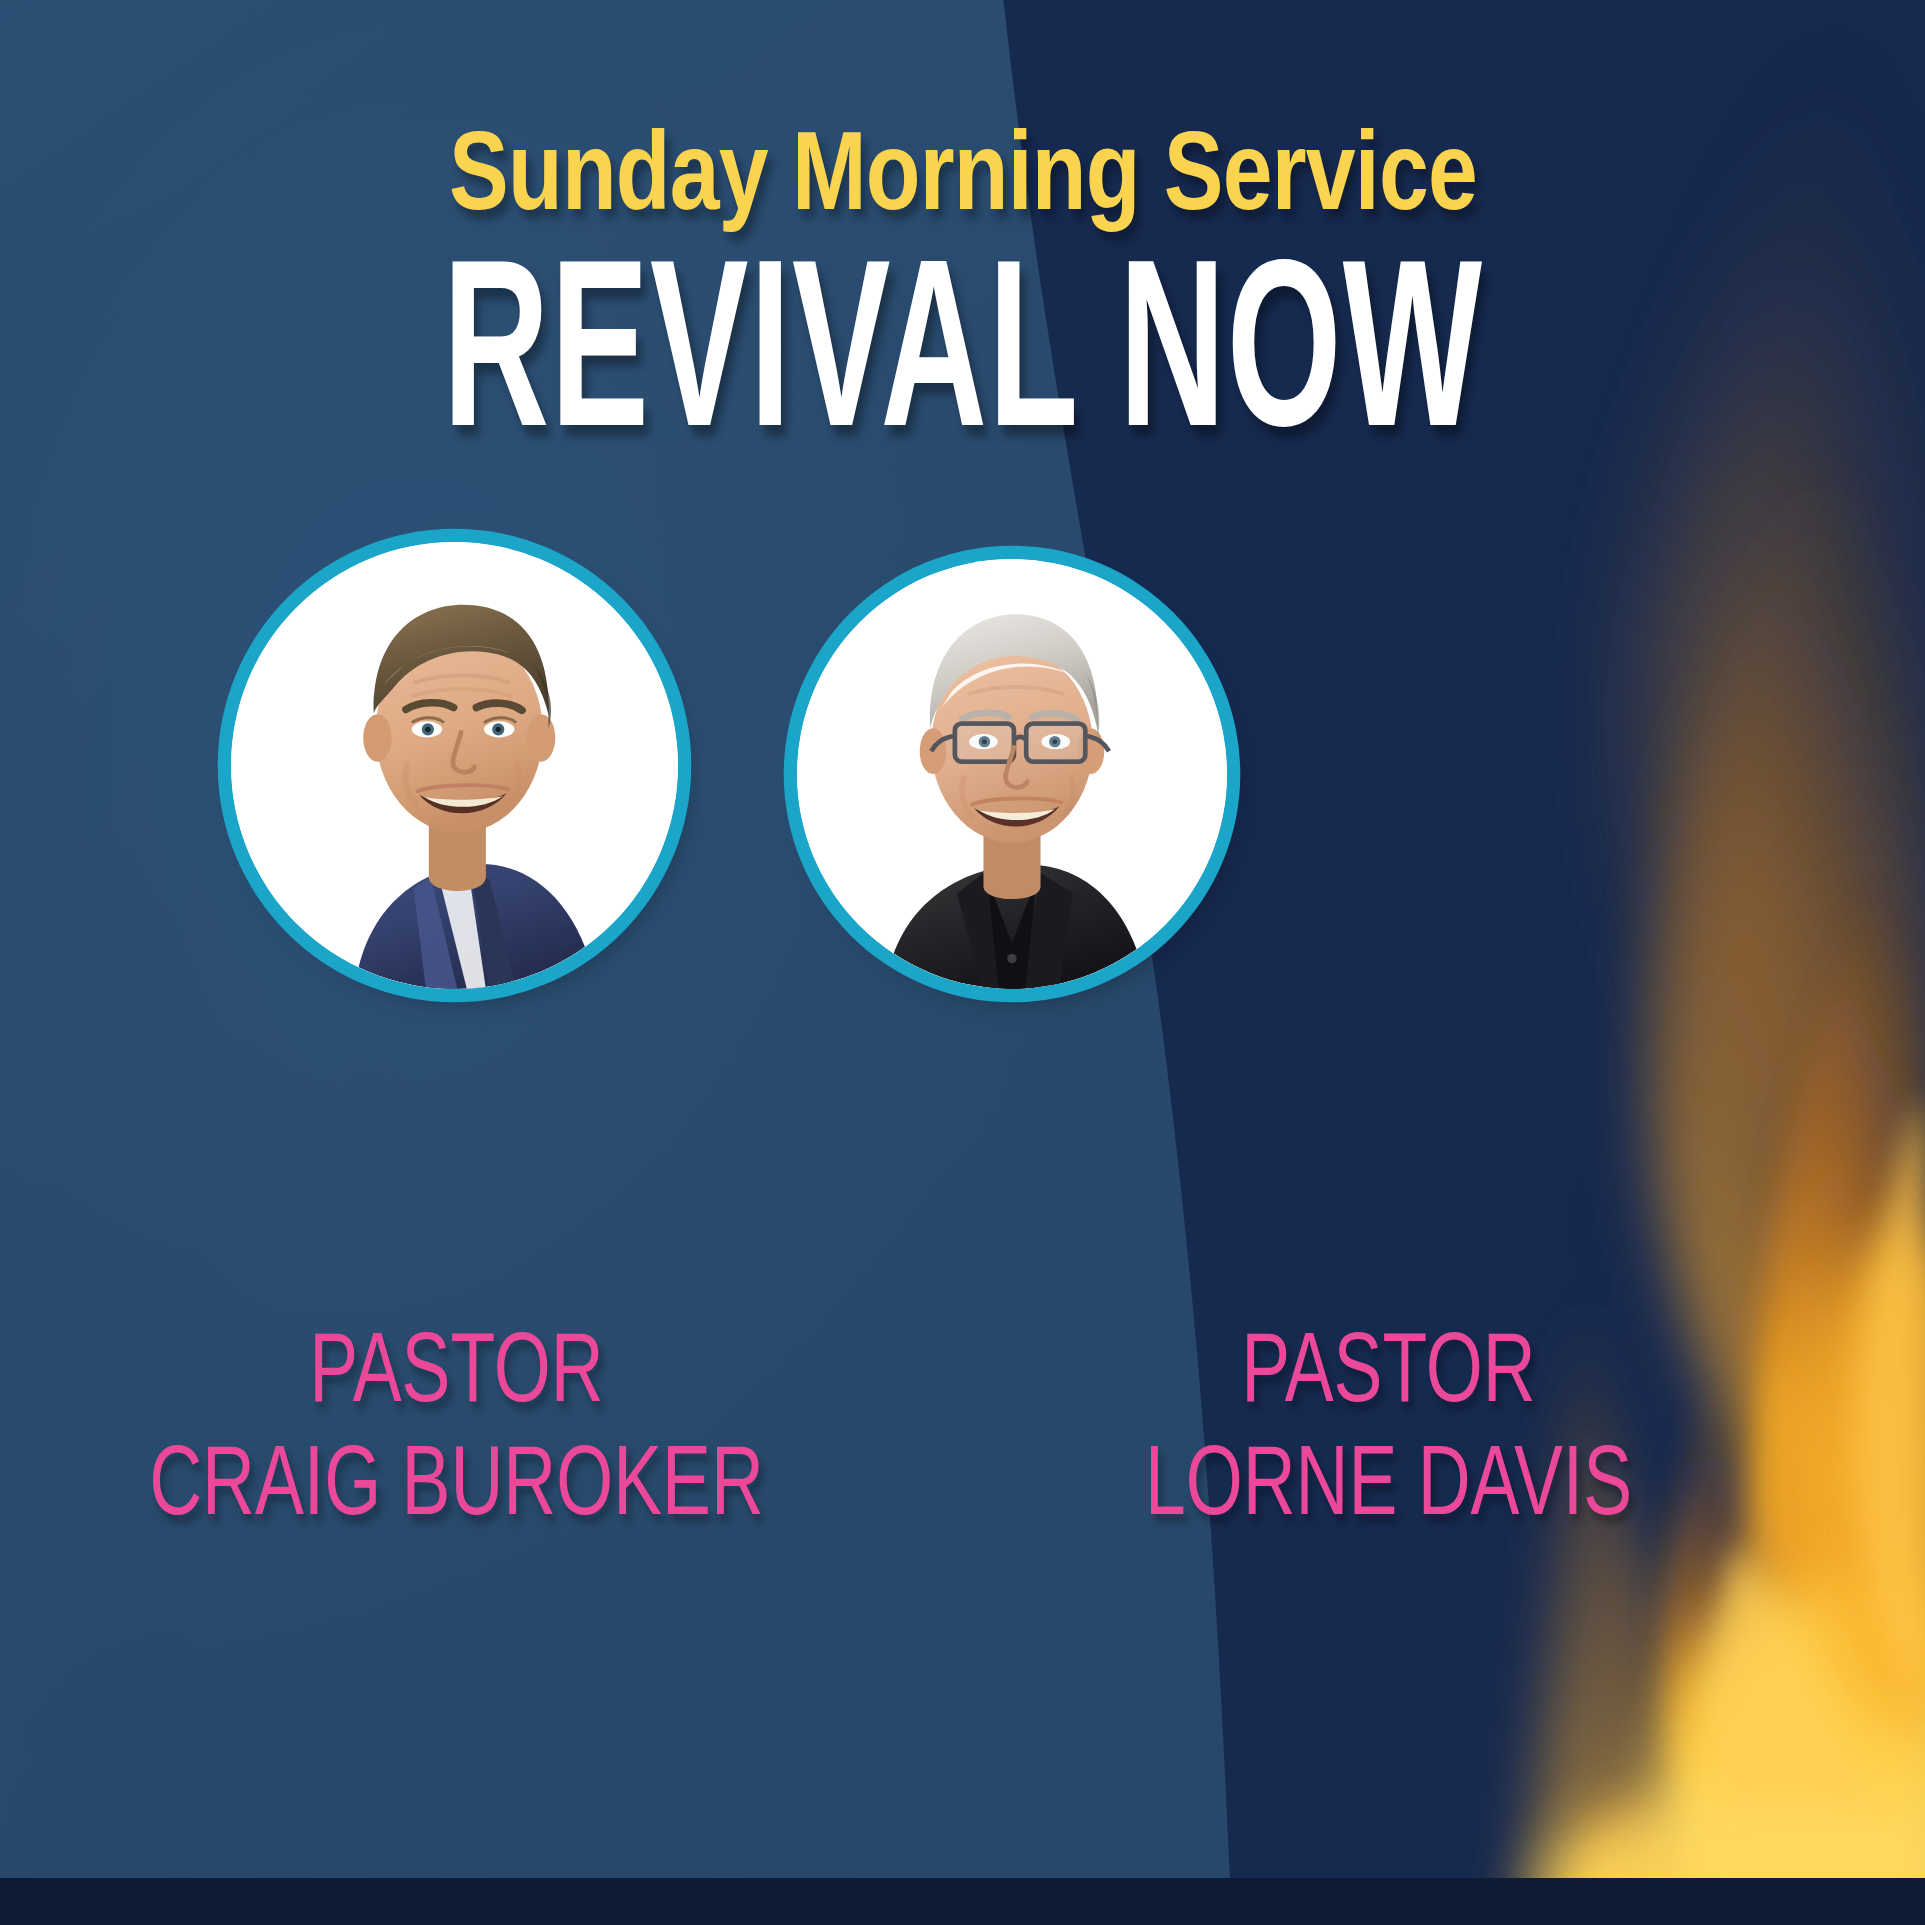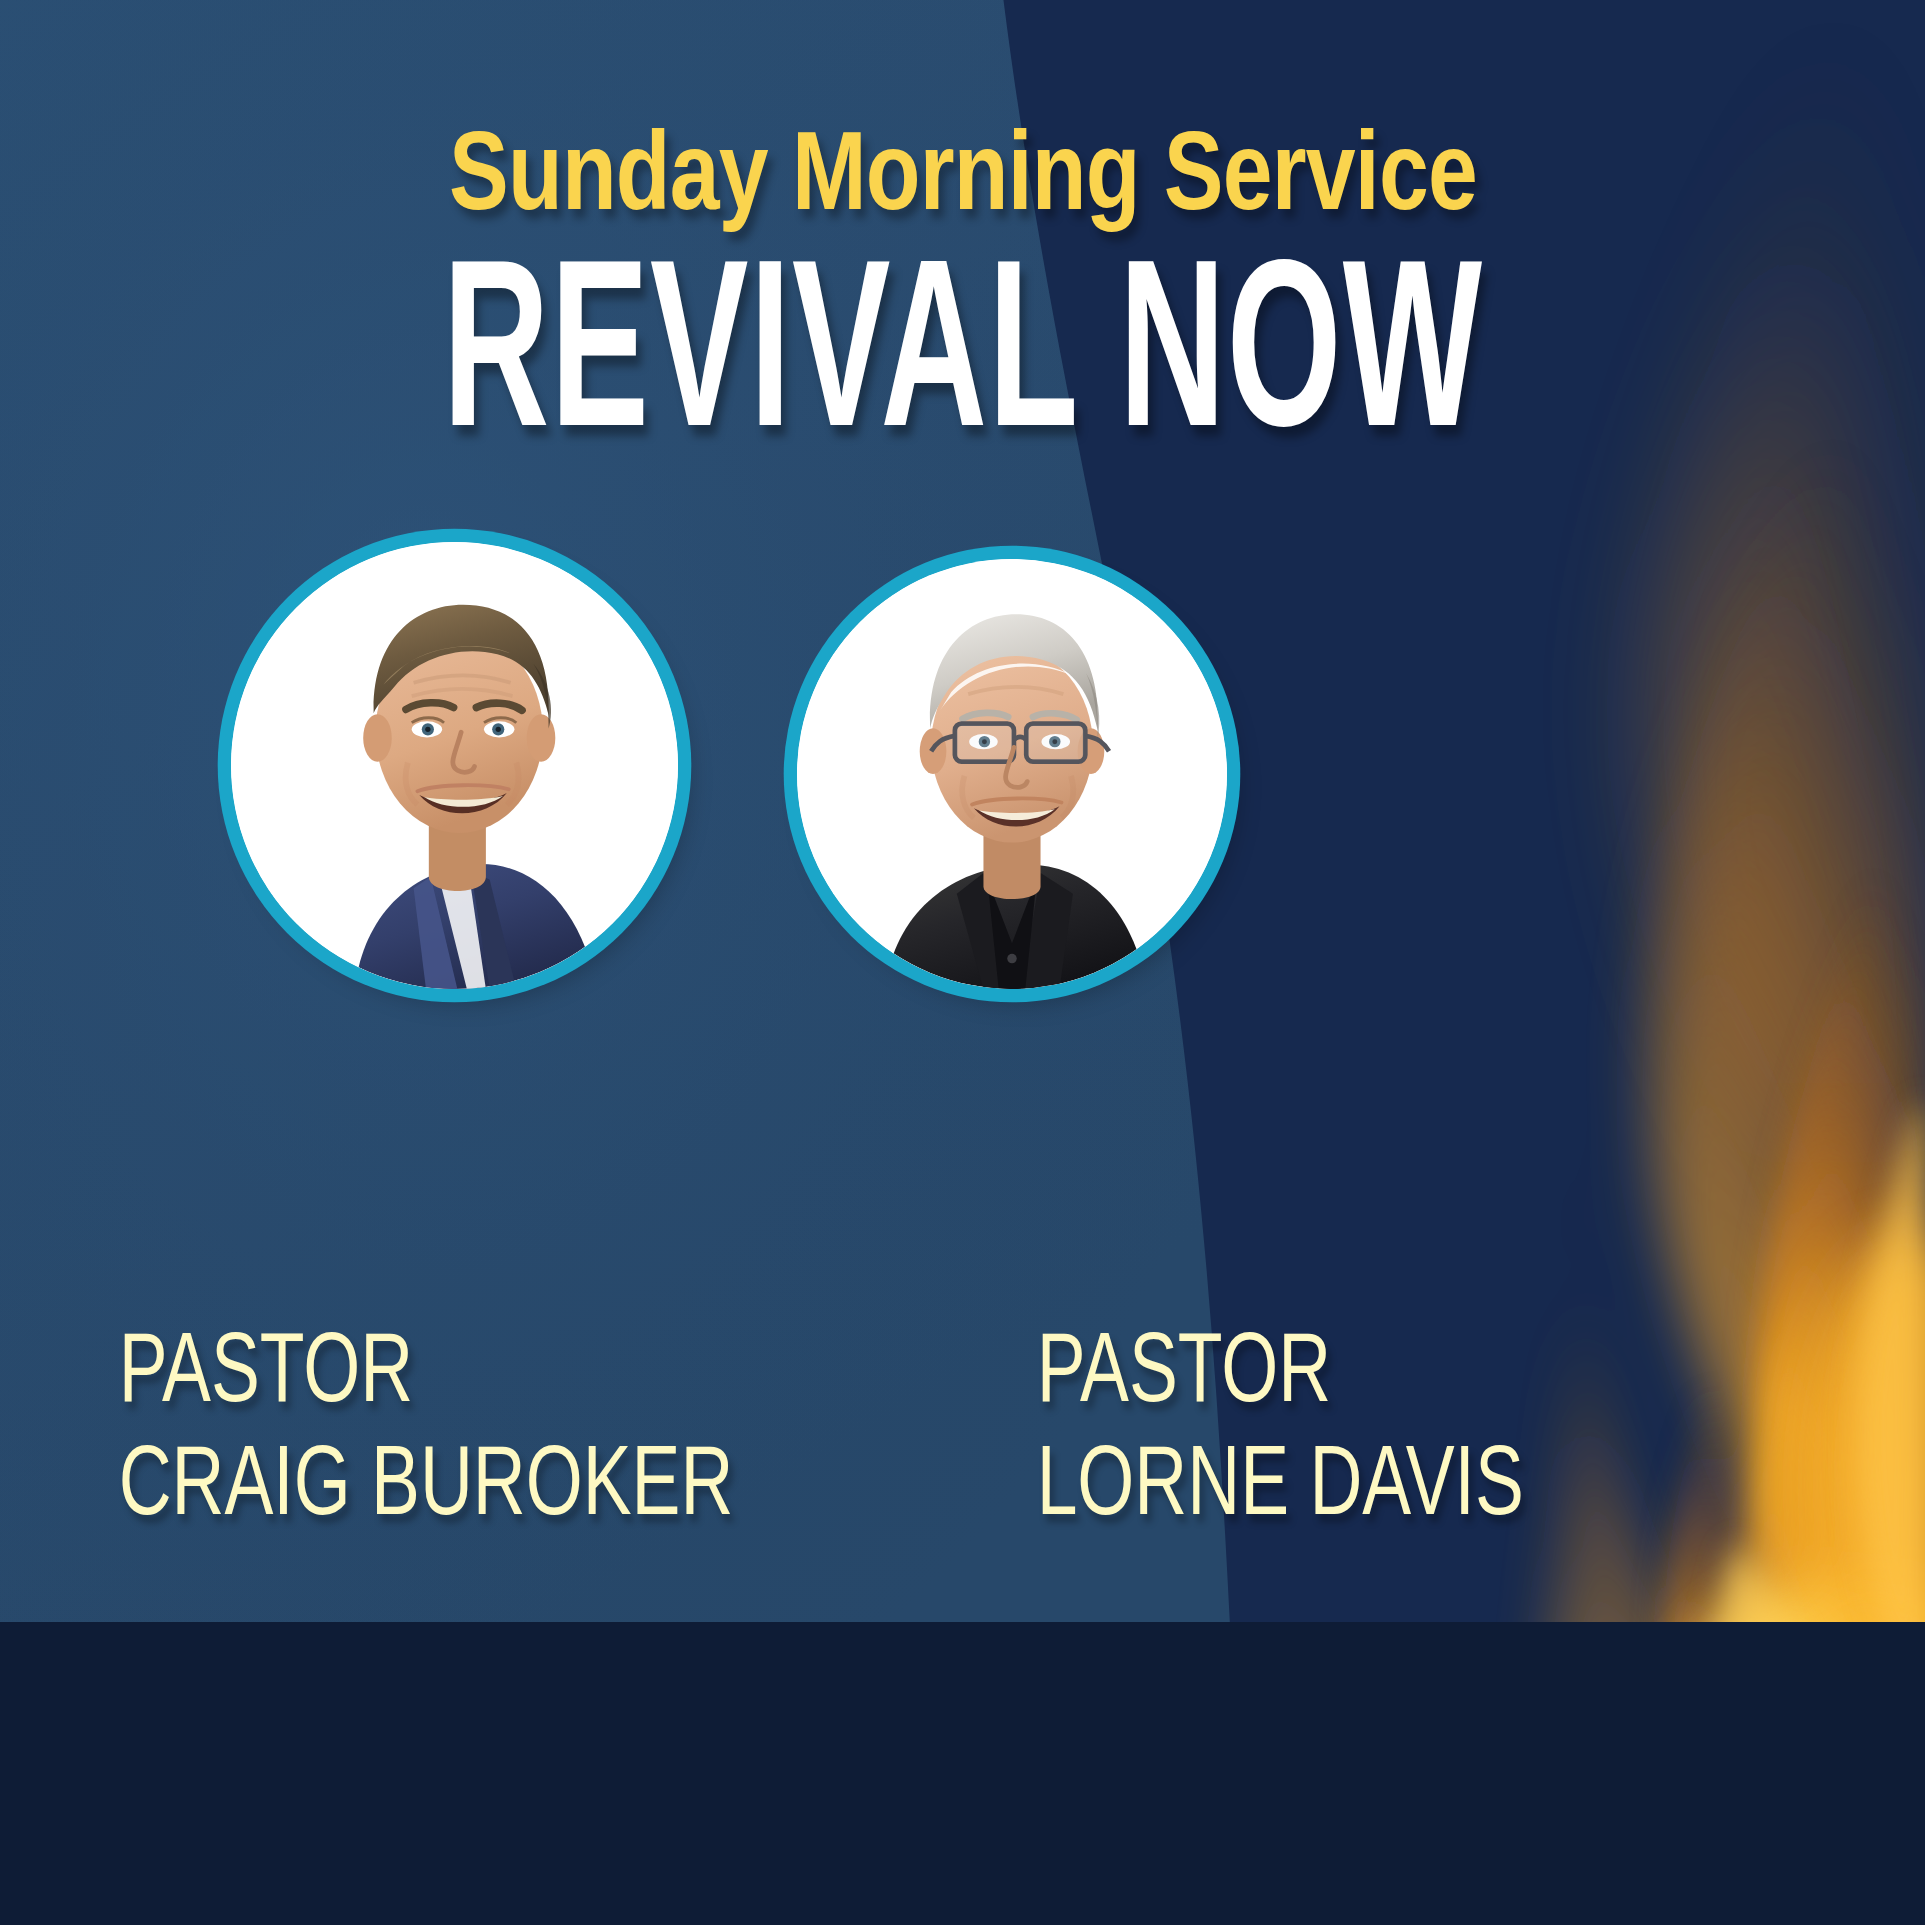--- a/index.html
+++ b/index.html
@@ -1,18 +1,18 @@
 <!DOCTYPE html>
 <html style="font-size:15px"><head>
 <meta charset="utf-8">
 <style>
   html,body{margin:0;padding:0;background:#0e1c36;}
   .stage{
     position:relative;
-    width:1926px;height:1622px;
+    width:1926px;height:1878px;
     overflow:hidden;
     font-family:"Liberation Sans","DejaVu Sans",sans-serif;
     background:#16294f;
   }
 
   
   .bg-dark{
     position:absolute;inset:0;
     background:linear-gradient(160deg,#16294f 0%,#16294f 45%,#132murky 100%);
     background:#16294f;
@@ -62,21 +62,22 @@
     box-shadow:0 0 0 13.3px #1ba6c9, 9.5px 13.3px 25px rgba(0,0,0,.25);
     overflow:hidden;
   }
   .portrait svg{display:block;width:100%;height:100%;}
   #portrait-left{left:231px;top:542px;width:447px;height:447px;}
   #portrait-right{left:797px;top:559px;width:430px;height:430px;}
 
   
   .name-block{
     position:absolute;
-    color:#fef9c3;
+    color:#ec4899;
+    text-align:center;
     font-weight:500;
     font-size:99px;
     line-height:1.14;
     letter-spacing:0px;
     text-shadow:5.7px 7.6px 8.6px rgba(0,0,0,.30);
     white-space:nowrap;
   }
   .name-block .ln{display:block;transform:scaleX(.74);transform-origin:50% 50%;}
   #name-left{left:0px;top:1311px;width:913px;}
   #name-right{left:913px;top:1311px;width:951px;}

